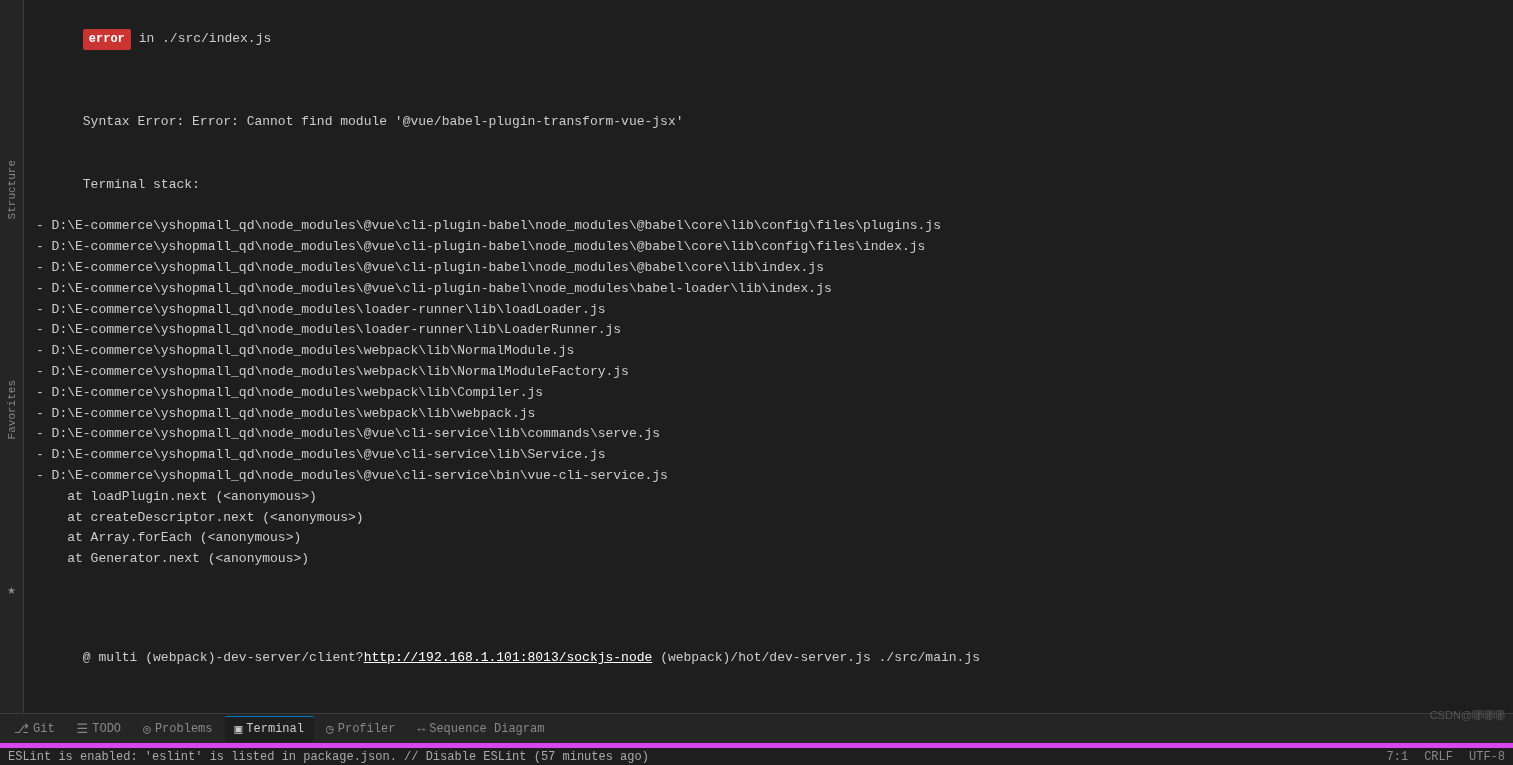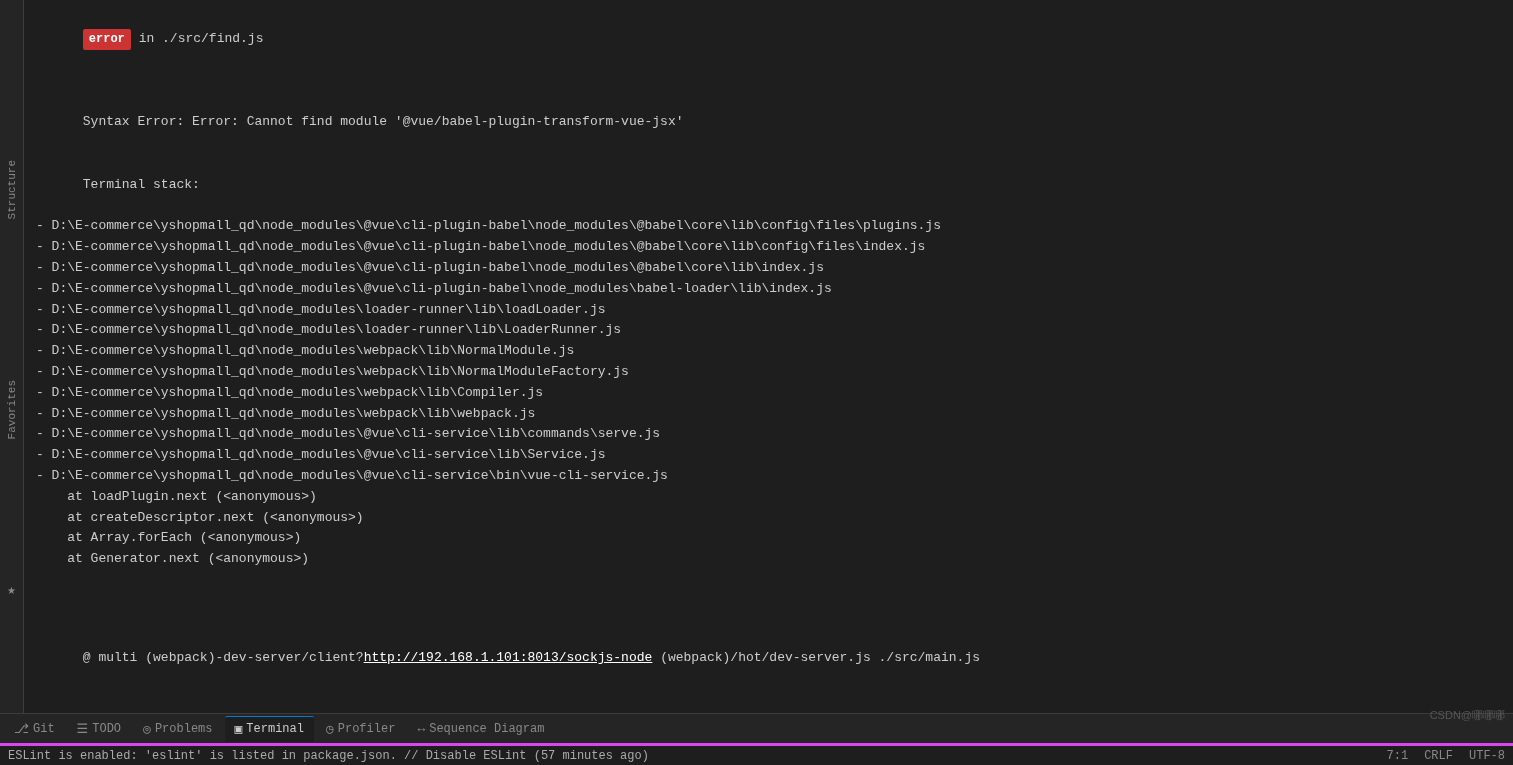--- a/index.html
+++ b/index.html
@@ -116,21 +116,21 @@
       border-top: 1px solid #007acc;
     }
 
     .tab-icon {
       font-size: 13px;
     }
 
     .status-bar {
       height: 22px;
       background: #1e1e1e;
-      border-top: 3px solid #d946ef;
+      border-top: 5px solid #d946ef;
       display: flex;
       align-items: center;
       justify-content: space-between;
       padding: 0 8px;
       font-size: 12px;
       color: #888;
       flex-shrink: 0;
     }
 
     .status-left {
@@ -168,21 +168,21 @@
 
   <div class="left-sidebar">
     <span class="sidebar-label structure">Structure</span>
     <span class="sidebar-label favorites">Favorites</span>
     <span class="sidebar-star">★</span>
   </div>
 
   <div class="terminal-content">
 
     <div class="line">
-      <span class="error-badge">error</span><span> in ./src/find.js</span>
+      <span class="error-badge">error</span><span> in ./src/index.js</span>
     </div>
 
     <div class="line">&nbsp;</div>
 
     <div class="line" style="color:#cccccc;">
       <span>Syntax Error: Error: Cannot find module '@vue/babel-plugin-transform-vue-jsx'</span>
     </div>
     <div class="line">
       <span>Terminal stack:</span>
     </div>

